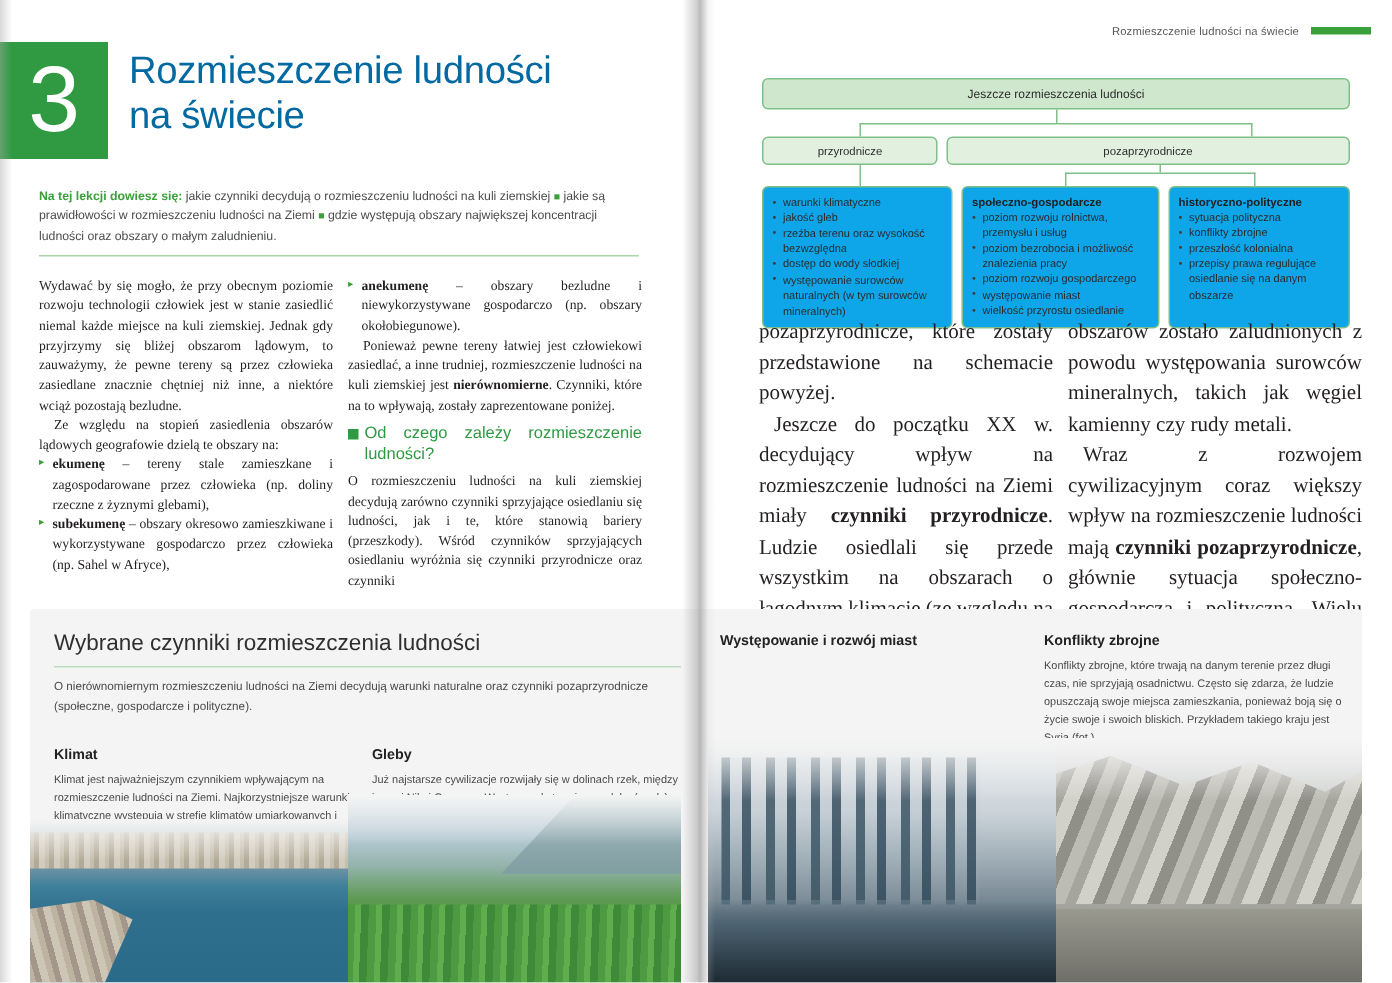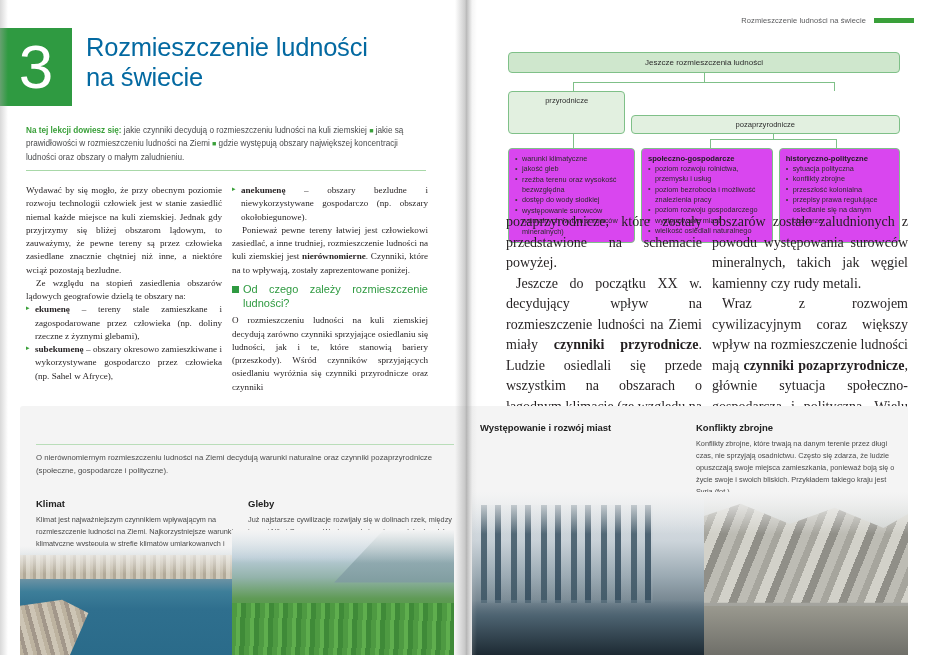--- a/index.html
+++ b/index.html
@@ -88,21 +88,21 @@
 
   
   .diagram { position: absolute; left: 508px; top: 52px; width: 392px; }
   .dbox {
     border: 1px solid #7fc088; border-radius: 4px;
     font-size: 7.6px; color: #2c2c2c; text-align: center;
     padding: 4px 3px;
   }
   .dbox.lvl1 { background: #cfe7cd; padding: 5px 3px; font-size: 8px; }
   .dbox.lvl2 { background: #e2f0e0; }
-  .dbox.lvl3 { background: #d946ef; text-align: left; padding: 5px 6px 5px 6px; }
+  .dbox.lvl3 { background: #0ea5e9; text-align: left; padding: 5px 6px 5px 6px; }
   .dbox.lvl3 .grp {
     font-weight: bold; font-size: 7.6px; margin-bottom: 1px; color: #1f1f1f;
   }
   .dbox.lvl3 ul { list-style: none; }
   .dbox.lvl3 li {
     position: relative; padding-left: 7px; line-height: 1.42; font-size: 7.3px;
   }
   .dbox.lvl3 li::before {
     content: "\2022"; position: absolute; left: 0; top: -0.5px; color: #3d3d3d;
   }
@@ -247,21 +247,21 @@
     <div class="dbox lvl1">Jeszcze rozmieszczenia ludności</div>
     <div style="position:relative;height:18px;">
       <div class="conn" style="left:196px;top:0;width:1px;height:9px;"></div>
       <div class="conn" style="left:65px;top:9px;width:262px;height:1px;"></div>
       <div class="conn" style="left:65px;top:9px;width:1px;height:9px;"></div>
       <div class="conn" style="left:326px;top:9px;width:1px;height:9px;"></div>
     </div>
     <div class="drow2">
       <div class="dbox lvl2" style="width:131px;">przyrodnicze</div>
       <div style="width:6px;"></div>
-      <div class="dbox lvl2" style="width:302px;margin-top:24px;">pozaprzyrodnicze</div>
+      <div class="dbox lvl2" style="width:302px;">pozaprzyrodnicze</div>
     </div>
     <div style="position:relative;height:14px;">
       <div class="conn" style="left:65px;top:0;width:1px;height:14px;"></div>
       <div class="conn" style="left:265px;top:0;width:1px;height:5px;"></div>
       <div class="conn" style="left:202px;top:5px;width:127px;height:1px;"></div>
       <div class="conn" style="left:202px;top:5px;width:1px;height:9px;"></div>
       <div class="conn" style="left:328px;top:5px;width:1px;height:9px;"></div>
     </div>
     <div class="drow2" style="align-items:stretch;">
       <div class="dbox lvl3" style="width:131px;">
@@ -274,21 +274,21 @@
         </ul>
       </div>
       <div style="width:6px;"></div>
       <div class="dbox lvl3" style="width:136px;">
         <div class="grp">społeczno-gospodarcze</div>
         <ul>
           <li>poziom rozwoju rolnictwa, przemysłu i usług</li>
           <li>poziom bezrobocia i możliwość znalezienia pracy</li>
           <li>poziom rozwoju gospodarczego</li>
           <li>występowanie miast</li>
-          <li>wielkość osiedlali naturalnego</li>
+          <li>wielkość przyrostu osiedlanie</li>
         </ul>
       </div>
       <div style="width:6px;"></div>
       <div class="dbox lvl3" style="width:125px;">
         <div class="grp">historyczno-polityczne</div>
         <ul>
           <li>sytuacja polityczna</li>
           <li>konflikty zbrojne</li>
           <li>przeszłość kolonialna</li>
           <li>przepisy prawa regulujące osiedlanie się na danym obszarze</li>
@@ -301,20 +301,21 @@
     <p class="noind">pozaprzyrodnicze, które zostały przedstawione na schemacie powyżej.</p>
     <p><span>Jeszcze do początku XX w. decydujący wpływ na rozmieszczenie ludności na Ziemi miały </span><b>czynniki przyrodnicze</b><span>. Ludzie osiedlali się przede wszystkim na obszarach o łagodnym klimacie (ze względu na odpowiednią temperaturę i wilgotność powietrza oraz wystarczającą ilość opadów) i mało urozmaiconej rzeźbie terenu (głównie na nizinach). Bardzo duże znaczenie miały również takie czynniki, jak dostęp do wody słodkiej, a także żyzne gleby, które ułatwiały prowadzenie działalności rolniczej. Wiele</span></p>
   </div>
 
   <div class="rbody" style="left:712px; top:212px; width:196px;">
     <p class="noind">obszarów zostało zaludnionych z powodu występowania surowców mineralnych, takich jak węgiel kamienny czy rudy metali.</p>
     <p><span>Wraz z rozwojem cywilizacyjnym coraz większy wpływ na rozmieszczenie ludności mają </span><b>czynniki pozaprzyrodnicze</b><span>, głównie sytuacja społeczno-gospodarcza i polityczna. Wielu ludzi, między innymi z powodu lepszego rynku pracy, łatwiejszego dostępu do opieki medycznej i edukacji, osiedla się na obszarach o wyższym poziomie rozwoju społeczno-gospodarczego. Osadnictwu nie sprzyjają zaś trudna sytuacja polityczna i trwające na danym obszarze konflikty zbrojne.</span></p>
   </div>
 
   <div class="feature">
+    <div class="feature-title">Wybrane czynniki rozmieszczenia ludności</div>
     <div class="feature-rule"></div>
     <div class="feature-lead">O nierównomiernym rozmieszczeniu ludności na Ziemi decydują warunki naturalne oraz czynniki pozaprzyrodnicze (społeczne, gospodarcze i polityczne).</div>
 
     <div class="fcol" style="left:16px; top:90px; width:198px;">
       <h4>Klimat</h4>
       <div>Klimat jest najważniejszym czynnikiem wpływającym na rozmieszczenie ludności na Ziemi. Najkorzystniejsze warunki klimatyczne występują w strefie klimatów umiarkowanych i podzwrotnikowych. Dlatego wiele miast portowych, na przykład Valetta (fot.), powstawało w basenie Morza Śródziemnego.</div>
     </div>
     <div class="fcol" style="left:228px; top:90px; width:206px;">
       <h4>Gleby</h4>
       <div>Już najstarsze cywilizacje rozwijały się w dolinach rzek, między innymi Nilu i Gangesu. Występowały tam żyzne gleby (mady), na których można było uprawiać rośliny. Równie żyzne gleby wykształciły się na skałach wulkanicznych, co wpłynęło na rozwój rolnictwa i zaludnienie wielu wysp, na przykład Jawy (fot.).</div>

